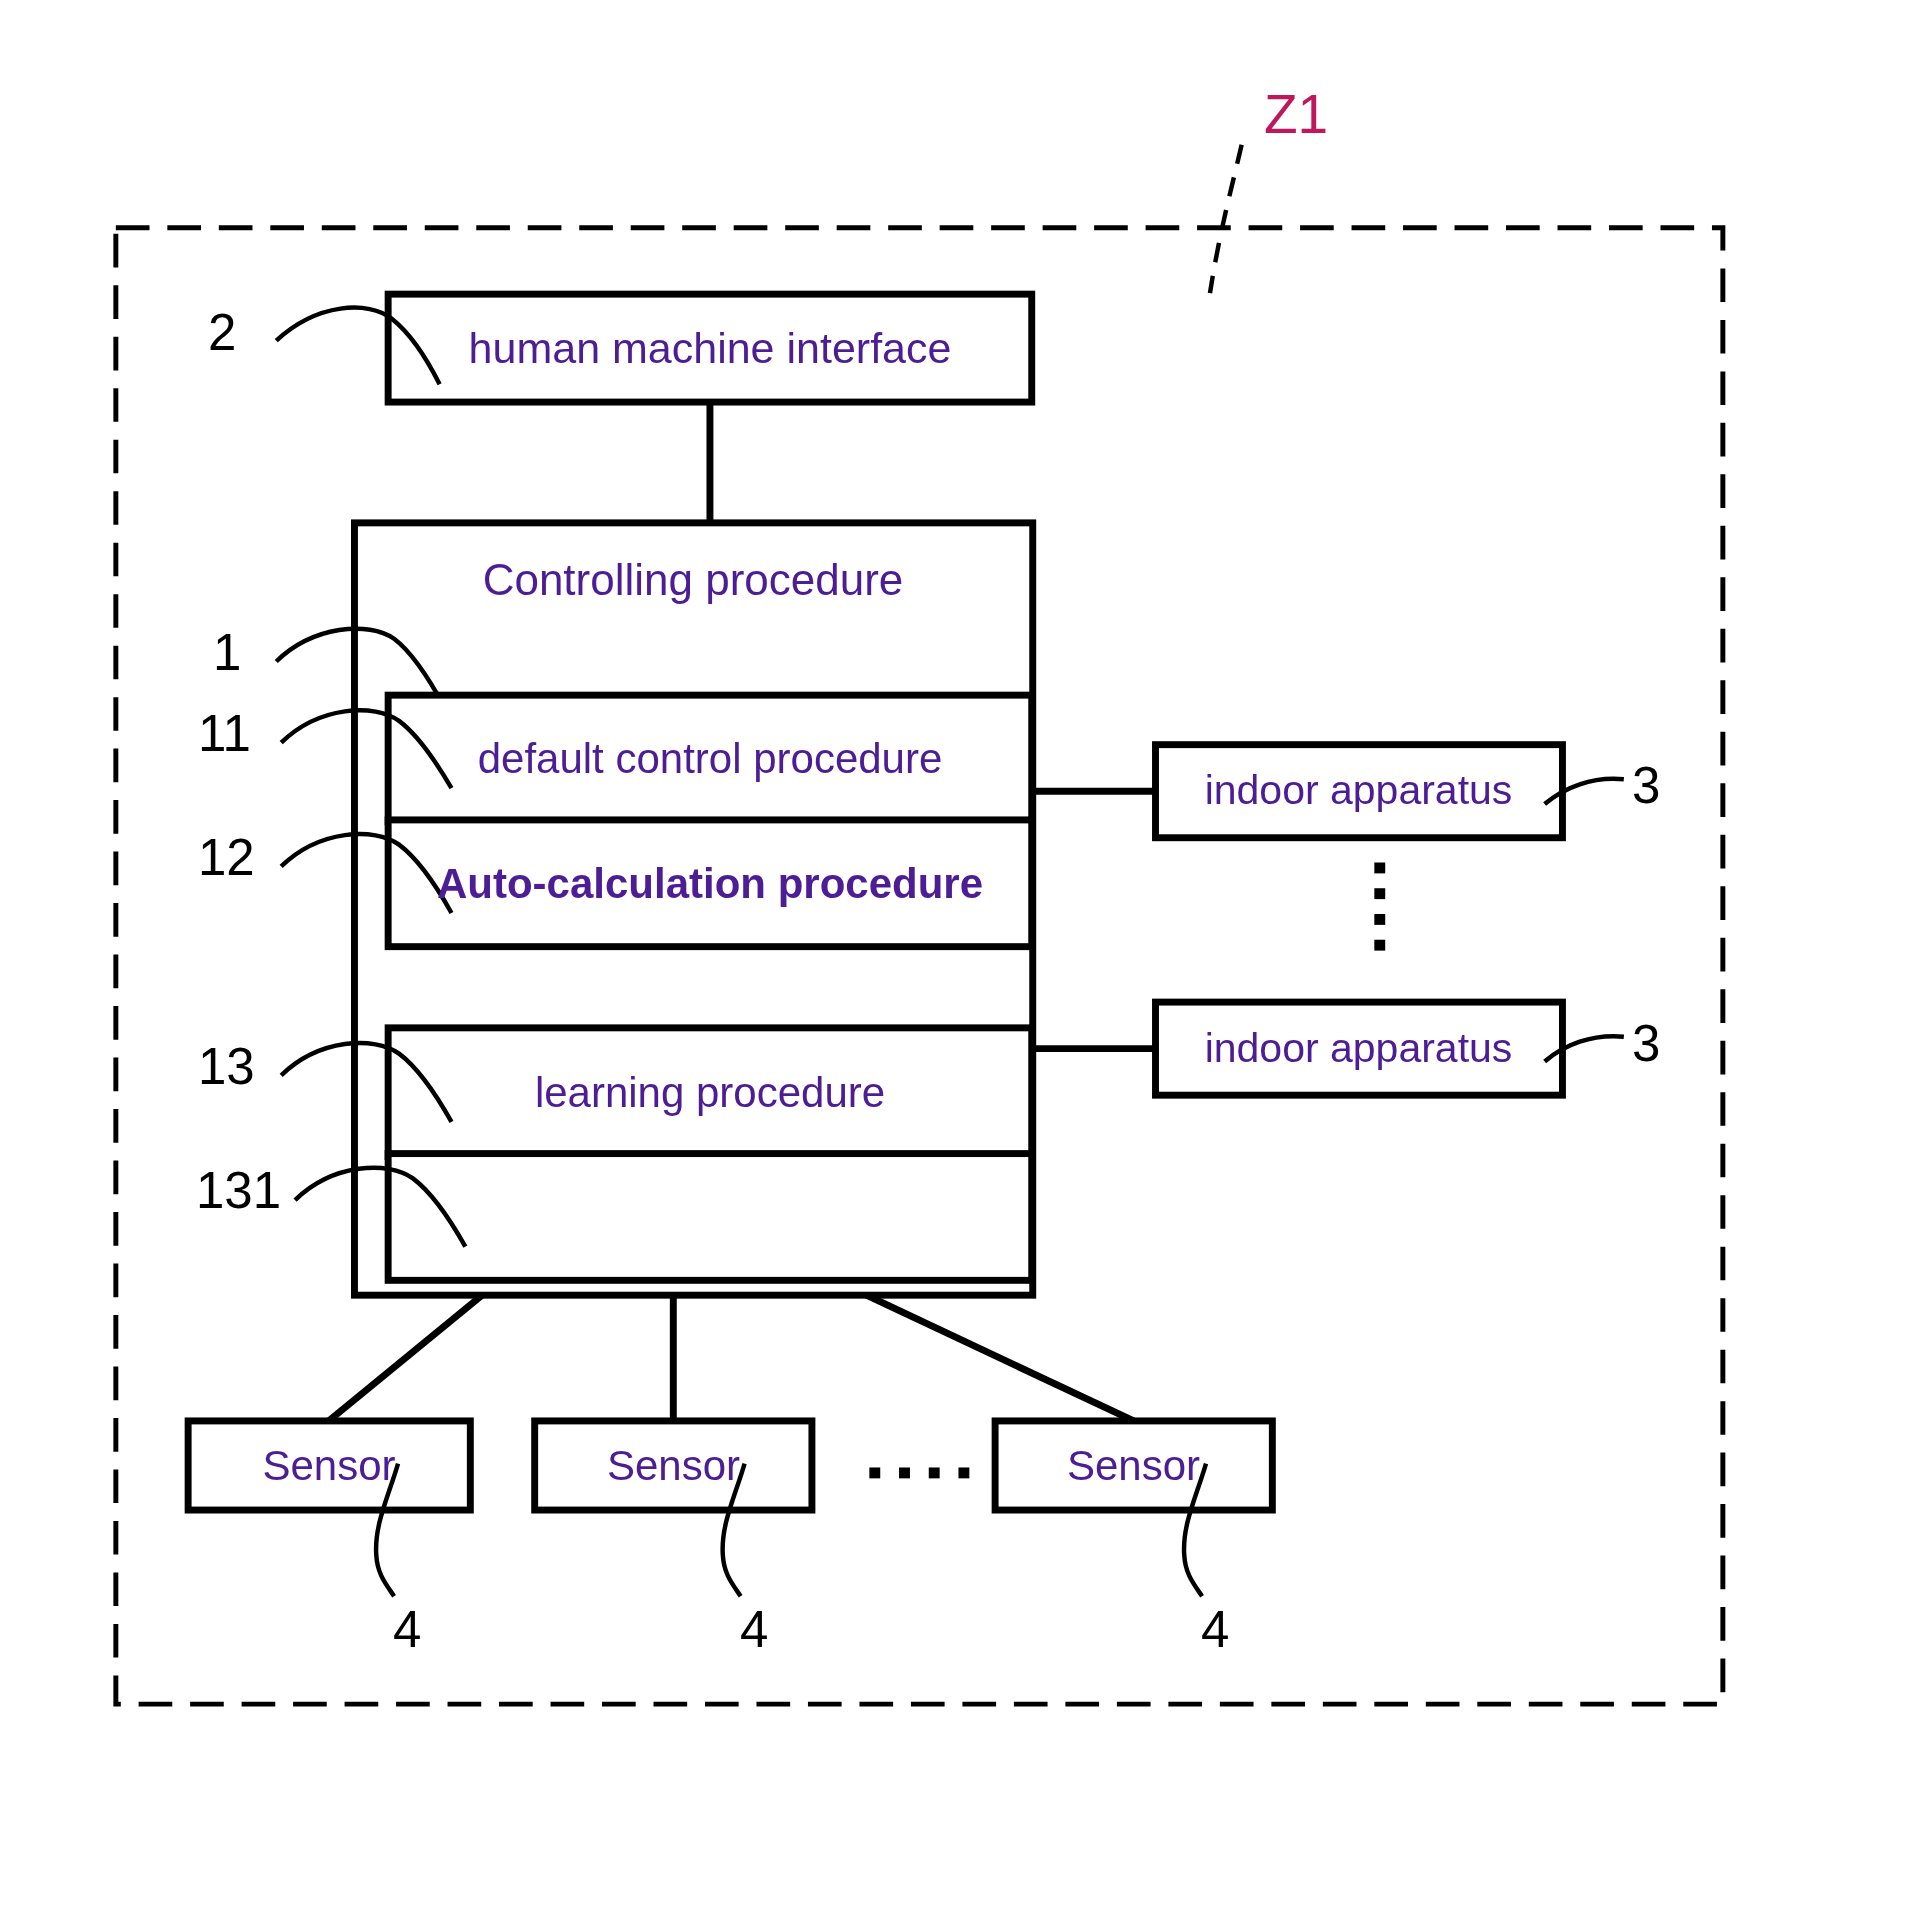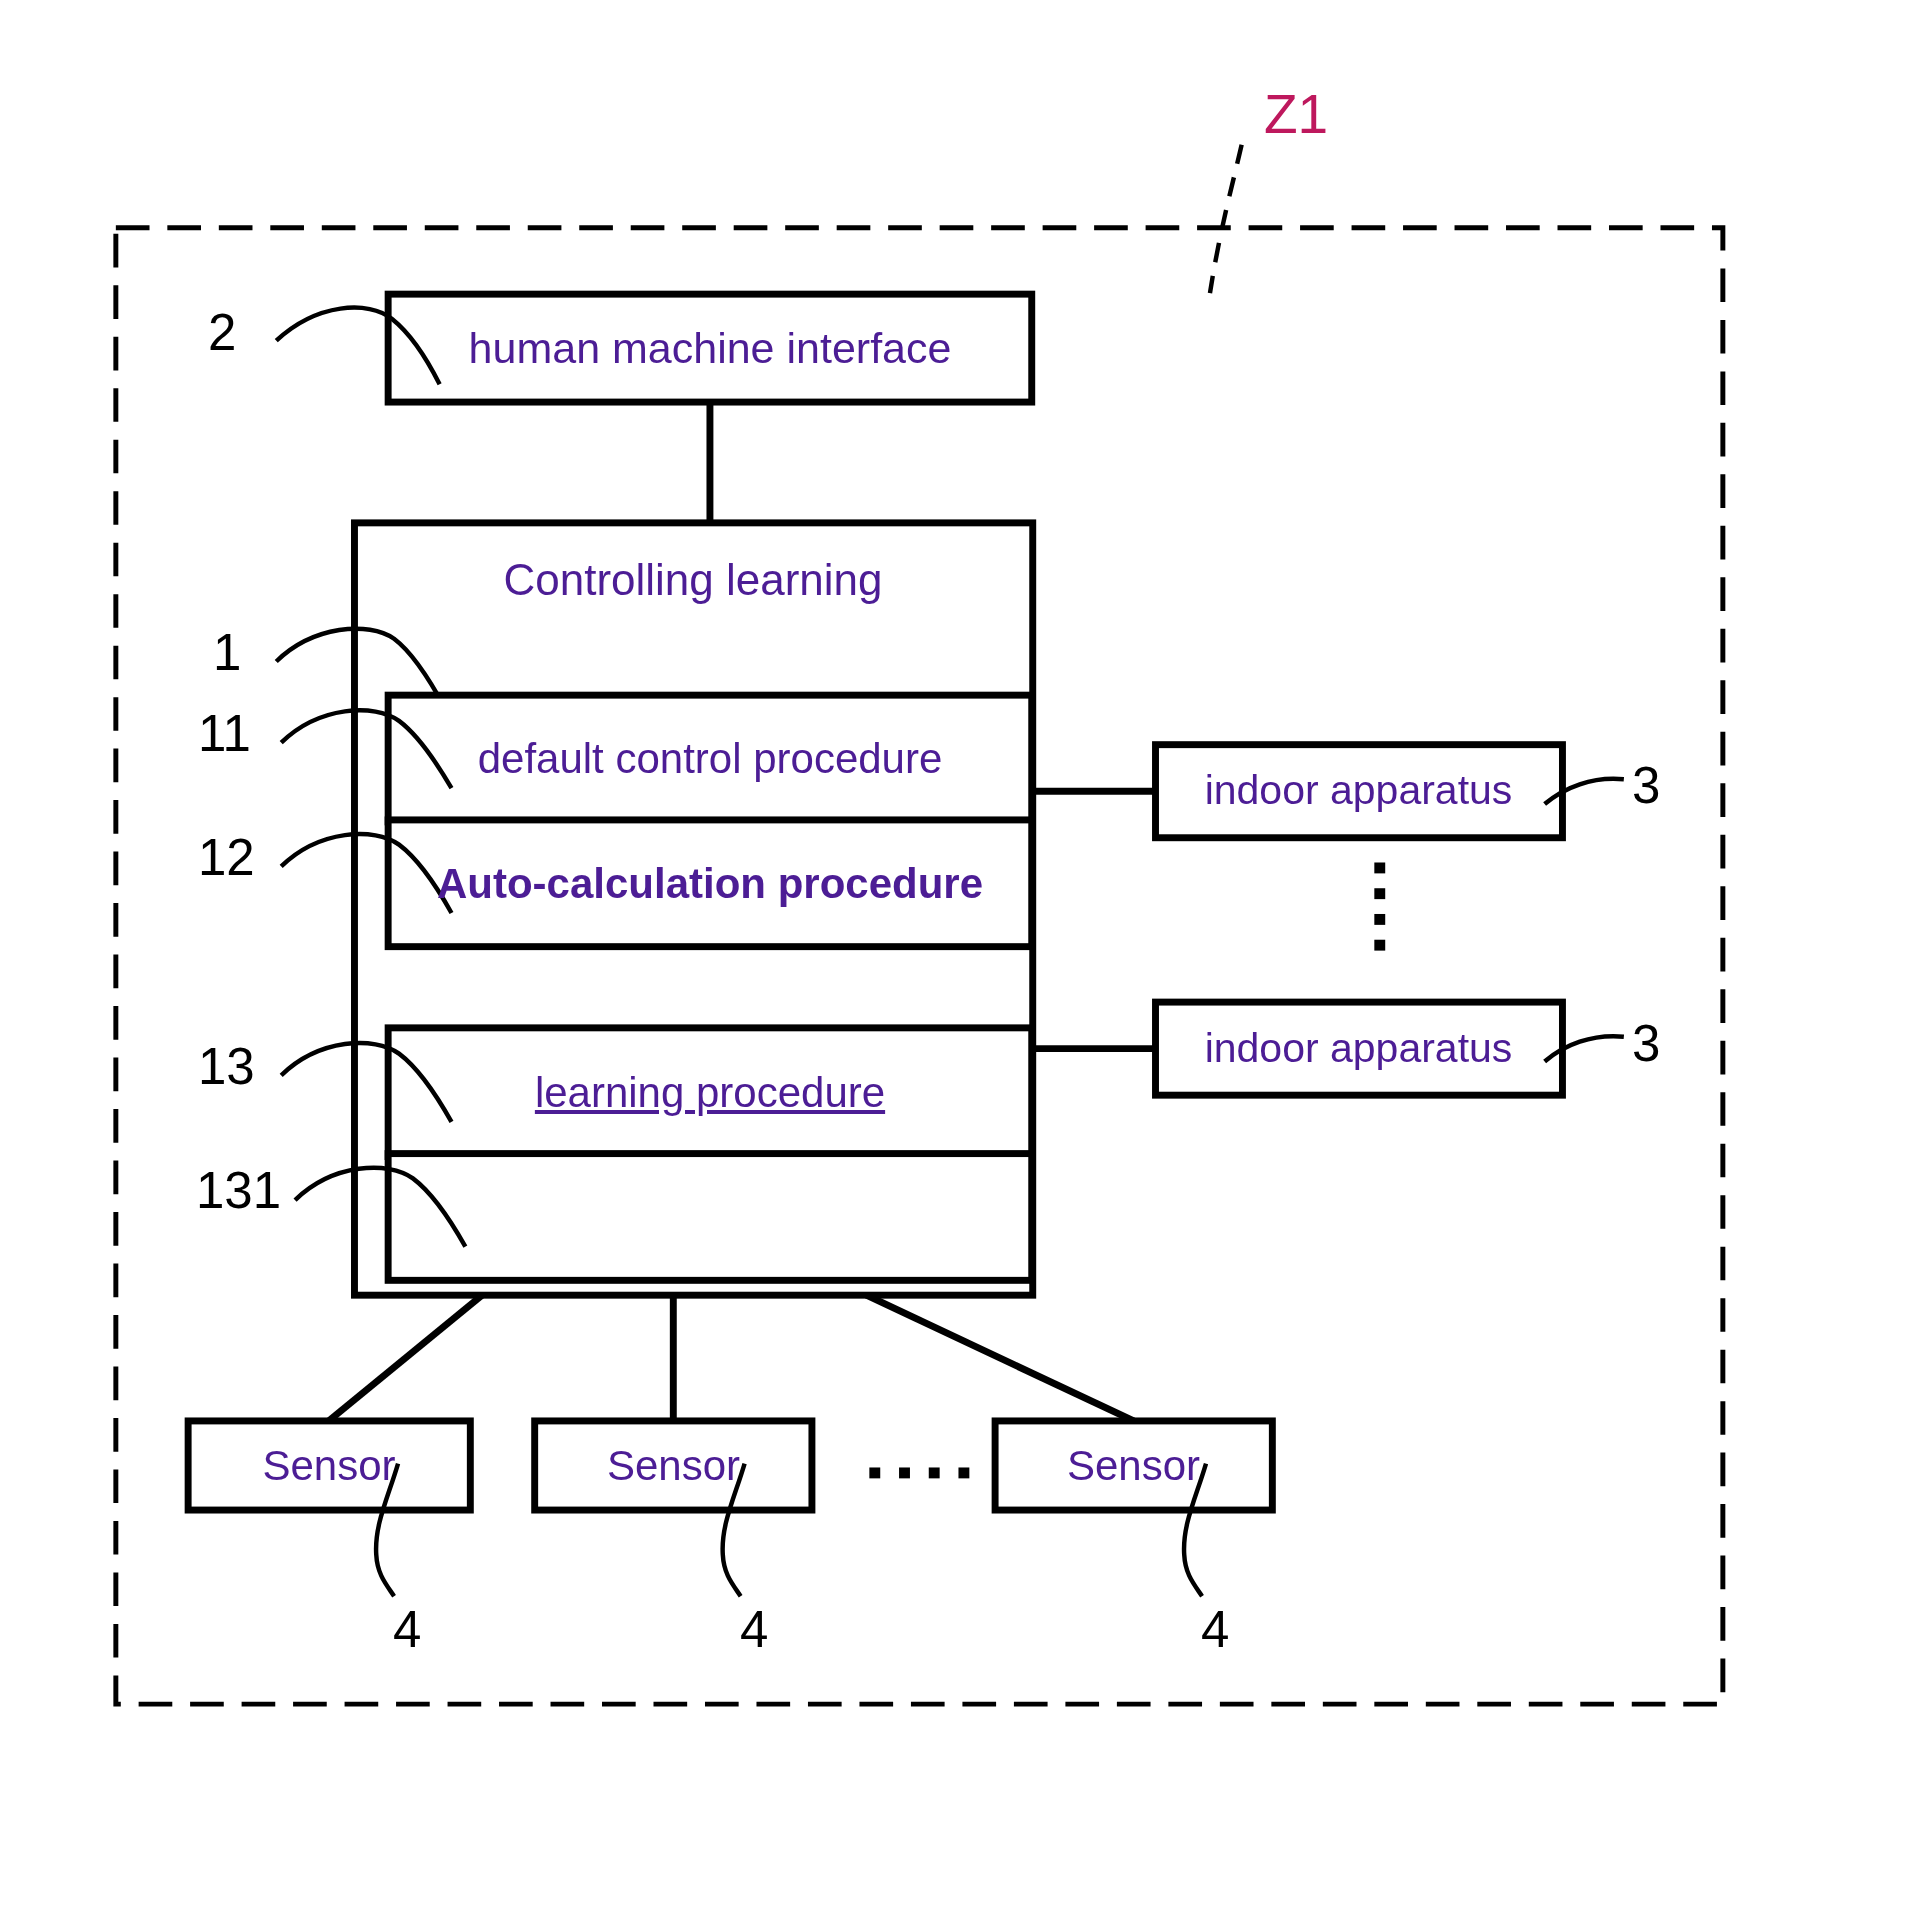--- a/index.html
+++ b/index.html
@@ -122,30 +122,30 @@
     <path d="M 752,1478 C 742,1512 728,1540 730,1570 C 731,1590 740,1600 748,1612" fill="none" stroke="#000" stroke-width="4.5"></path>
     <path d="M 1218,1478 C 1208,1512 1194,1540 1196,1570 C 1197,1590 1206,1600 1214,1612" fill="none" stroke="#000" stroke-width="4.5"></path>
 
   </svg>
 
   <div class="z-label" style="left:1264px; top:87px;">Z1</div>
 
   <div class="box-text" style="left:388px; top:294px; width:644px; height:108px; font-size:43px;">human machine interface</div>
   <div class="ref-num" style="left:208px; top:307px;">2</div>
 
-  <div class="box-text" style="left:354px; top:545px; width:678px; height:69px; font-size:44px;">Controlling learning</div>
+  <div class="box-text" style="left:354px; top:545px; width:678px; height:69px; font-size:44px;">Controlling procedure</div>
   <div class="ref-num" style="left:213px; top:627px;">1</div>
 
   <div class="box-text" style="left:388px; top:695px; width:644px; height:127px; font-size:42px;">default control procedure</div>
   <div class="ref-num" style="left:198px; top:708px;">11</div>
 
   <div class="box-text" style="left:388px; top:820px; width:644px; height:127px; font-size:42px;font-weight:bold;">Auto-calculation procedure</div>
   <div class="ref-num" style="left:198px; top:832px;">12</div>
 
-  <div class="box-text" style="left:388px; top:1028px; width:644px; height:129px; font-size:42px;text-decoration:underline;">learning procedure</div>
+  <div class="box-text" style="left:388px; top:1028px; width:644px; height:129px; font-size:42px;">learning procedure</div>
   <div class="ref-num" style="left:198px; top:1041px;">13</div>
 
   <div class="ref-num" style="left:196px; top:1165px;text-align:right;">131</div>
 
   <div class="box-text" style="left:1155px; top:744px; width:407px; height:93px; font-size:41px;">indoor apparatus</div>
   <div class="ref-num" style="left:1632px; top:760px;">3</div>
 
   <div class="box-text" style="left:1155px; top:1002px; width:407px; height:93px; font-size:41px;">indoor apparatus</div>
   <div class="ref-num" style="left:1632px; top:1018px;">3</div>
 

